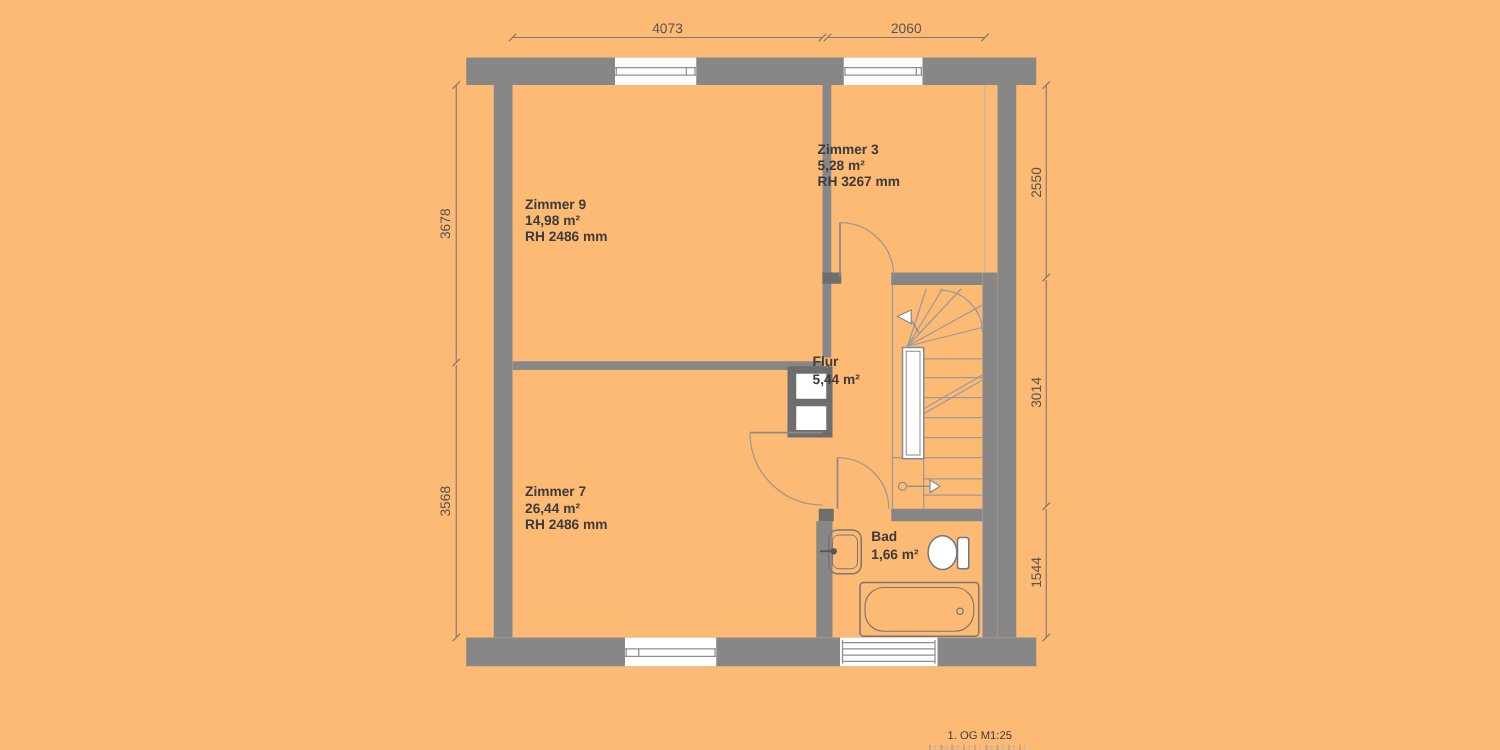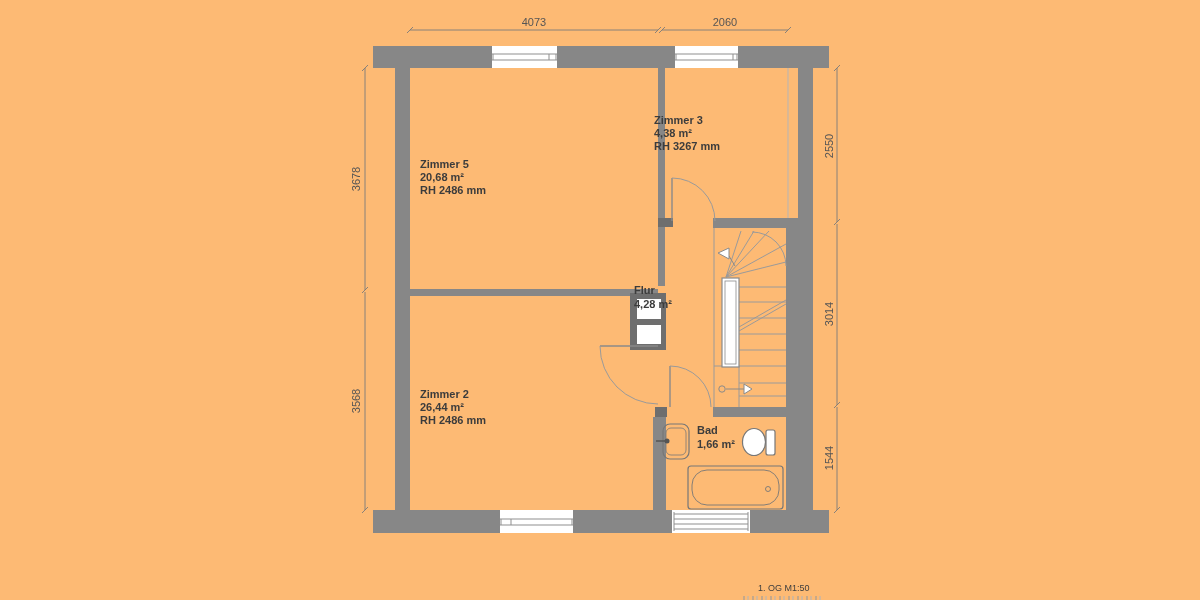--- a/index.html
+++ b/index.html
@@ -167,39 +167,39 @@
       <text class="dim-text" x="725" y="26" text-anchor="middle">2060</text>
       <text class="dim-text" transform="translate(360,179) rotate(-90)" text-anchor="middle">3678</text>
       <text class="dim-text" transform="translate(360,401) rotate(-90)" text-anchor="middle">3568</text>
       <text class="dim-text" transform="translate(833,146) rotate(-90)" text-anchor="middle">2550</text>
       <text class="dim-text" transform="translate(833,314) rotate(-90)" text-anchor="middle">3014</text>
       <text class="dim-text" transform="translate(833,458) rotate(-90)" text-anchor="middle">1544</text>
     </g>
   </svg>
 
   <div class="room-label" style="left:420px;top:158px;width:145px">
-    <div>Zimmer 5</div>
-    <div>20,68 m²</div>
+    <div>Zimmer 9</div>
+    <div>14,98 m²</div>
     <div>RH 2486 mm</div>
   </div>
   <div class="room-label" style="left:420px;top:388px;width:145px">
-    <div>Zimmer 2</div>
+    <div>Zimmer 7</div>
     <div>26,44 m²</div>
     <div>RH 2486 mm</div>
   </div>
   <div class="room-label" style="left:654px;top:114px;width:130px">
     <div>Zimmer 3</div>
-    <div>4,38 m²</div>
+    <div>5,28 m²</div>
     <div>RH 3267 mm</div>
   </div>
-  <div class="room-label" style="left:634px;top:283px;width:80px;line-height:14px">
+  <div class="room-label" style="left:650px;top:283px;width:80px;line-height:14px">
     <div>Flur</div>
-    <div>4,28 m²</div>
+    <div>5,44 m²</div>
   </div>
   <div class="room-label" style="left:697px;top:424px;width:70px;line-height:13.5px">
     <div>Bad</div>
     <div>1,66 m²</div>
   </div>
 
-  <div class="footer" style="left:758px;top:583px">1. OG M1:50</div>
+  <div class="footer" style="left:758px;top:583px">1. OG M1:25</div>
   <div class="footer-clipped" style="left:743px;top:596px;width:80px"></div>
 
 </div>
 
 </body></html>

